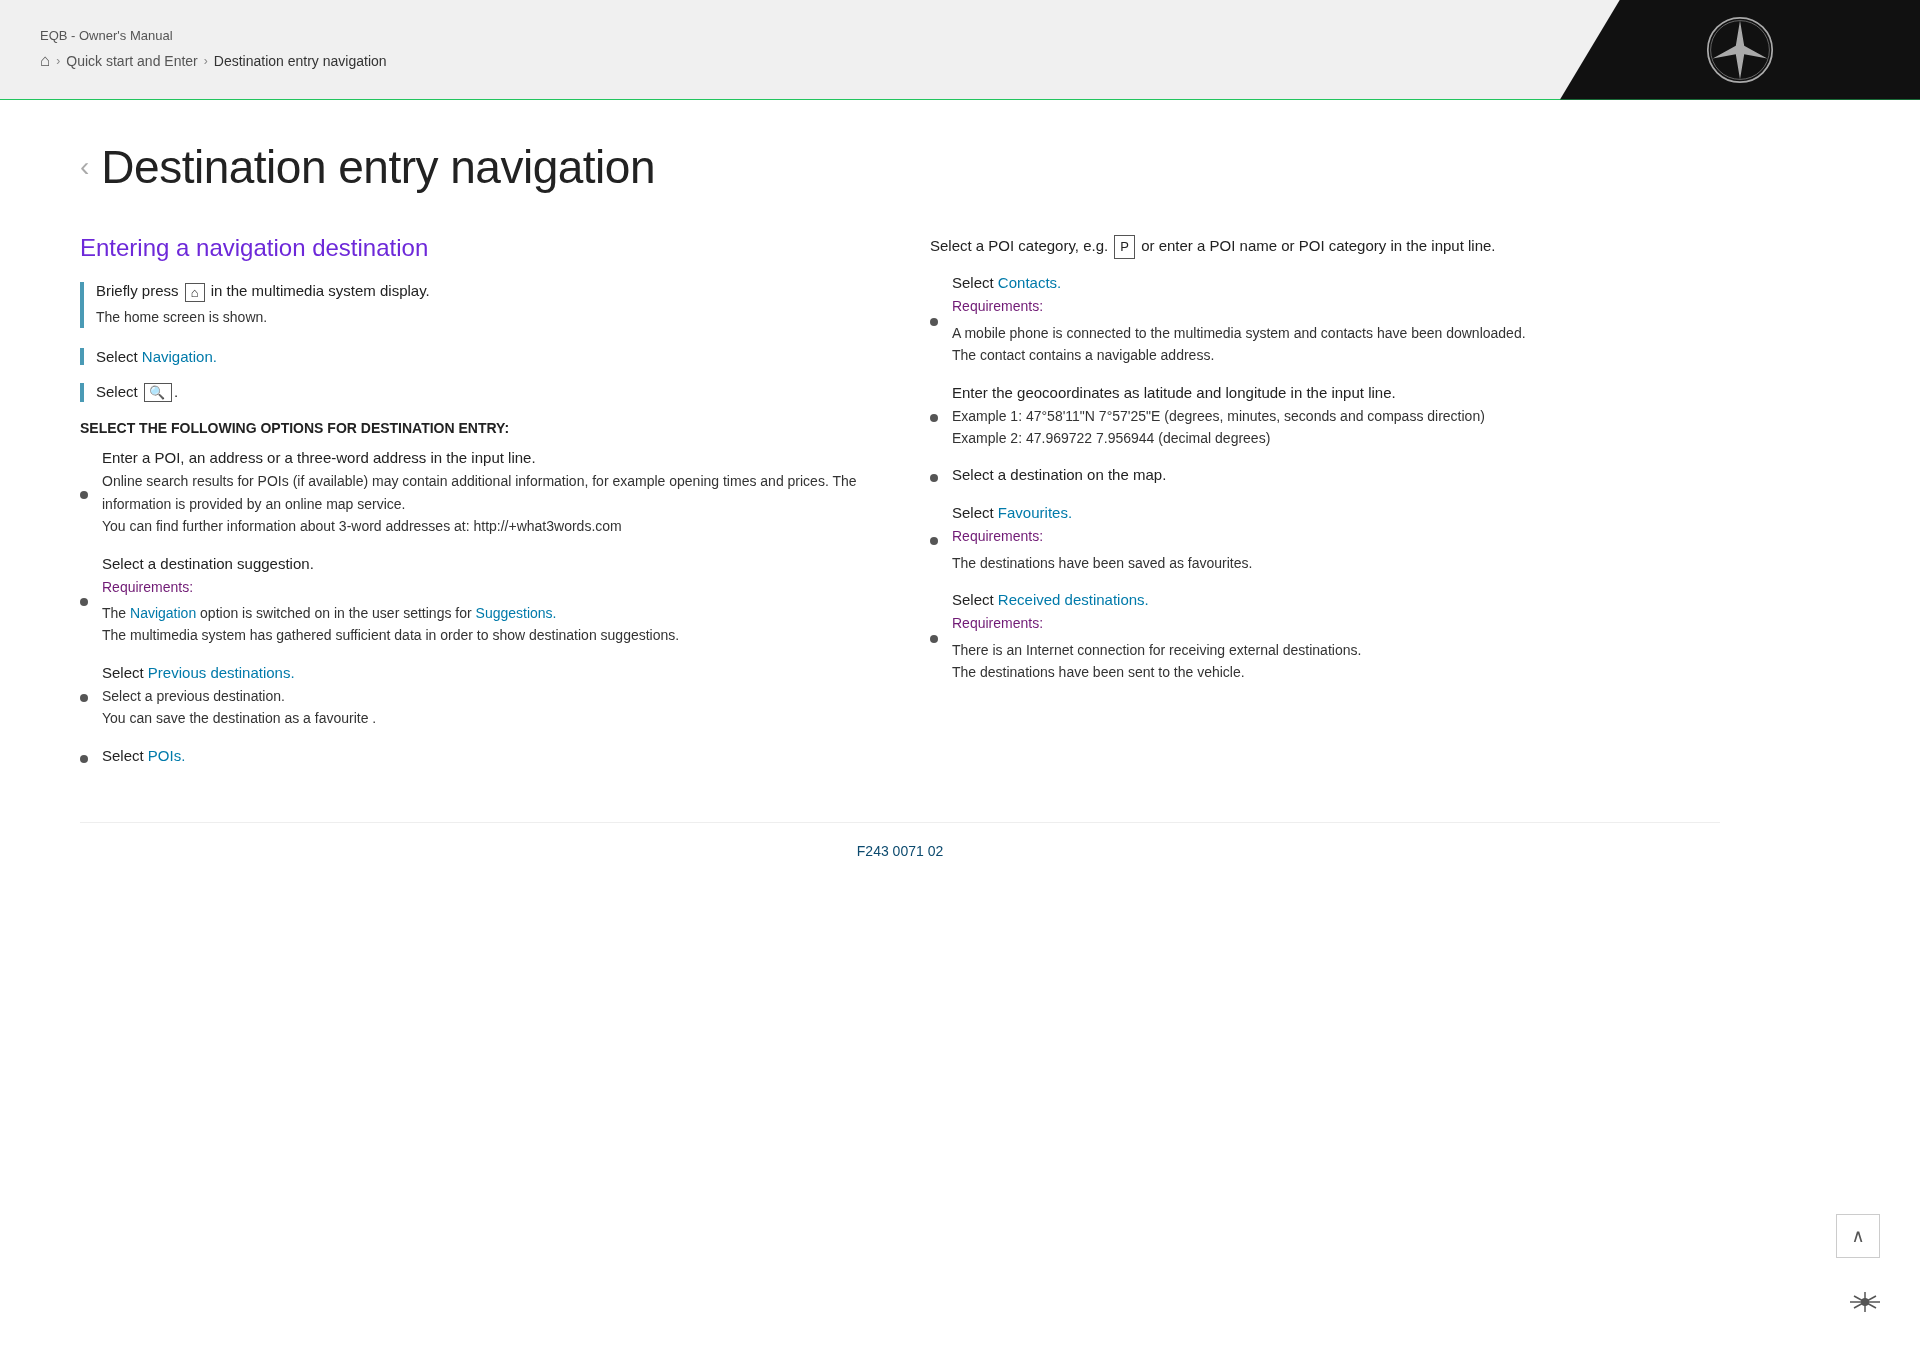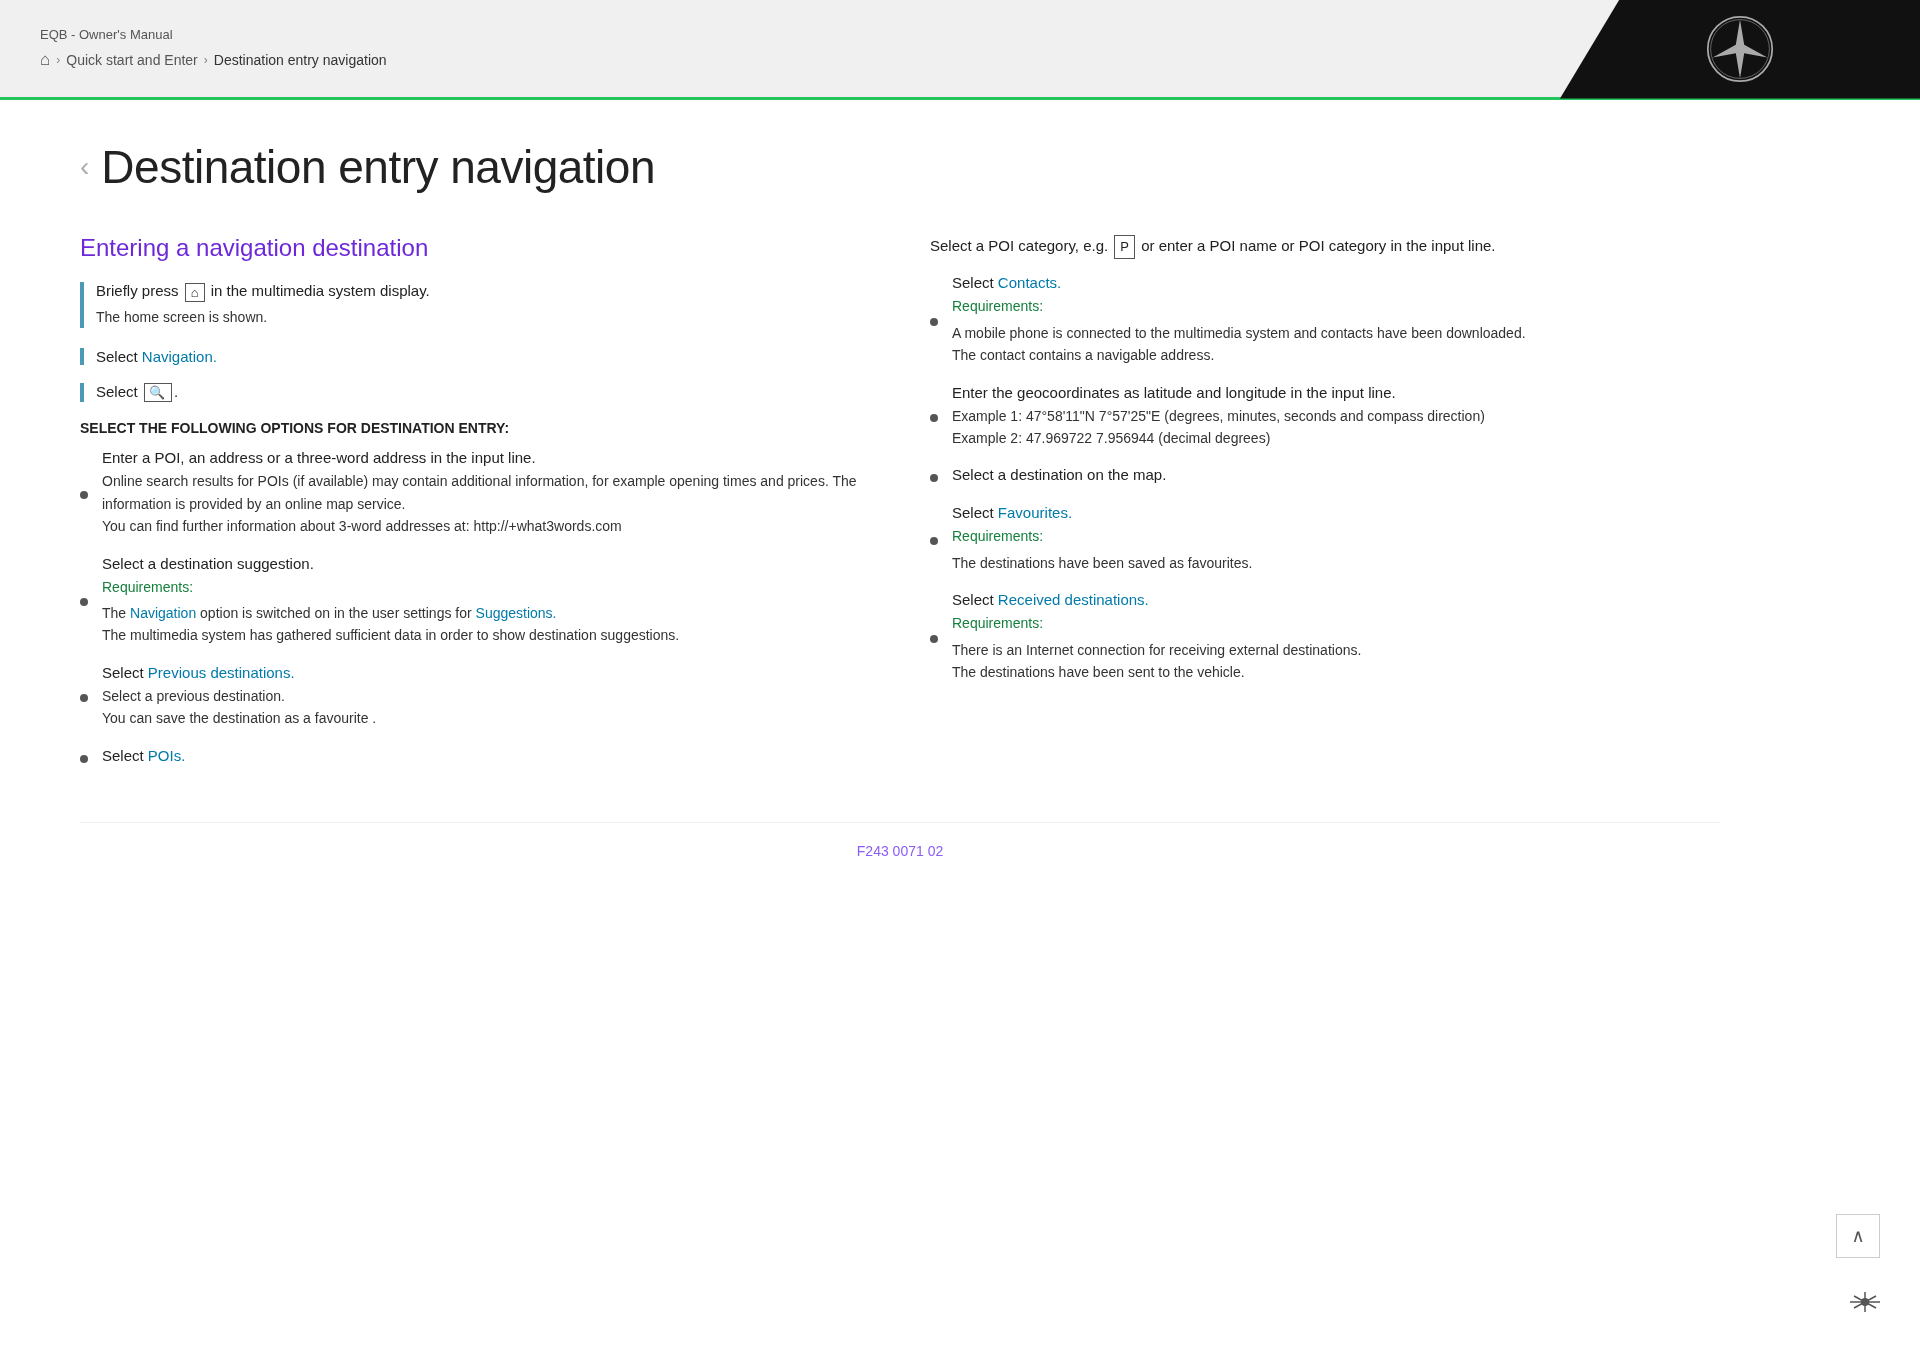--- a/index.html
+++ b/index.html
@@ -12,21 +12,21 @@
       min-height: 1358px;
     }
 
     
     .header {
       background: #f0f0f0;
       height: 100px;
       display: flex;
       align-items: center;
       position: relative;
-      border-bottom: 3px solid #22c55e;
+      border-bottom: 1px solid #22c55e;
     }
     .header-content {
       flex: 1;
       padding: 0 40px;
     }
     .manual-title {
       font-size: 13px;
       color: #555;
       margin-bottom: 8px;
     }
@@ -124,21 +124,21 @@
 
     .sub-text {
       font-size: 14px;
       color: #333;
       line-height: 1.6;
       margin-left: 0;
     }
 
     .requirements-label {
       font-size: 14px;
-      color: #15803d;
+      color: #701a75;
       margin-bottom: 4px;
     }
 
     
     .icon-box {
       display: inline-flex;
       align-items: center;
       justify-content: center;
       border: 1px solid #555;
       padding: 1px 5px;
@@ -170,21 +170,21 @@
       cursor: pointer;
       font-size: 18px;
       color: #555;
     }
 
     
     .footer {
       text-align: center;
       padding: 20px;
       font-size: 14px;
-      color: #8b5cf6;
+      color: #0c4a6e;
       border-top: 1px solid #eee;
       margin-top: 40px;
     }
 
     .divider-line {
       width: 4px;
       background: #4a9ab5;
       margin-right: 12px;
       align-self: stretch;
     }

